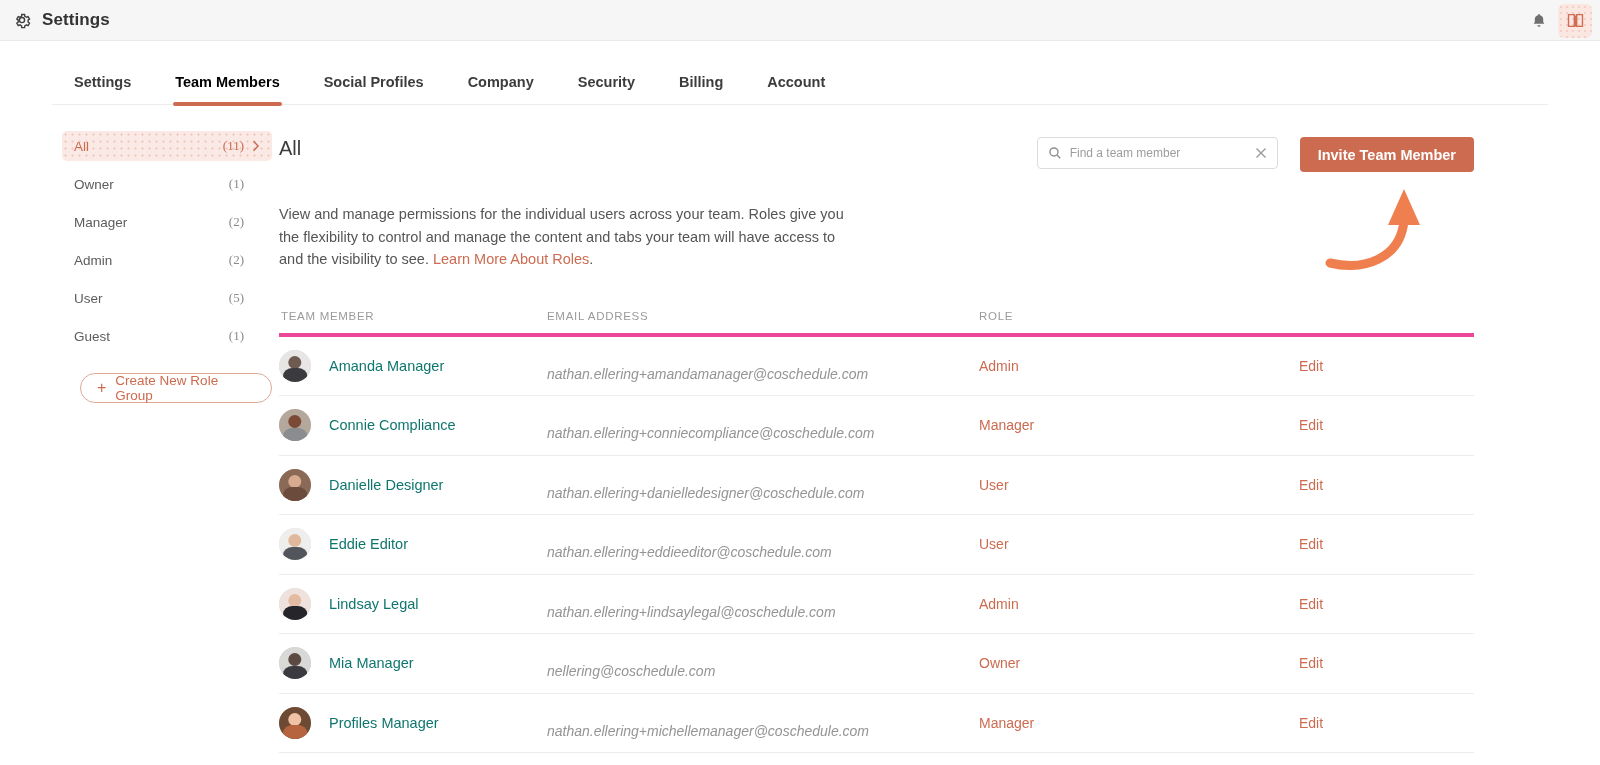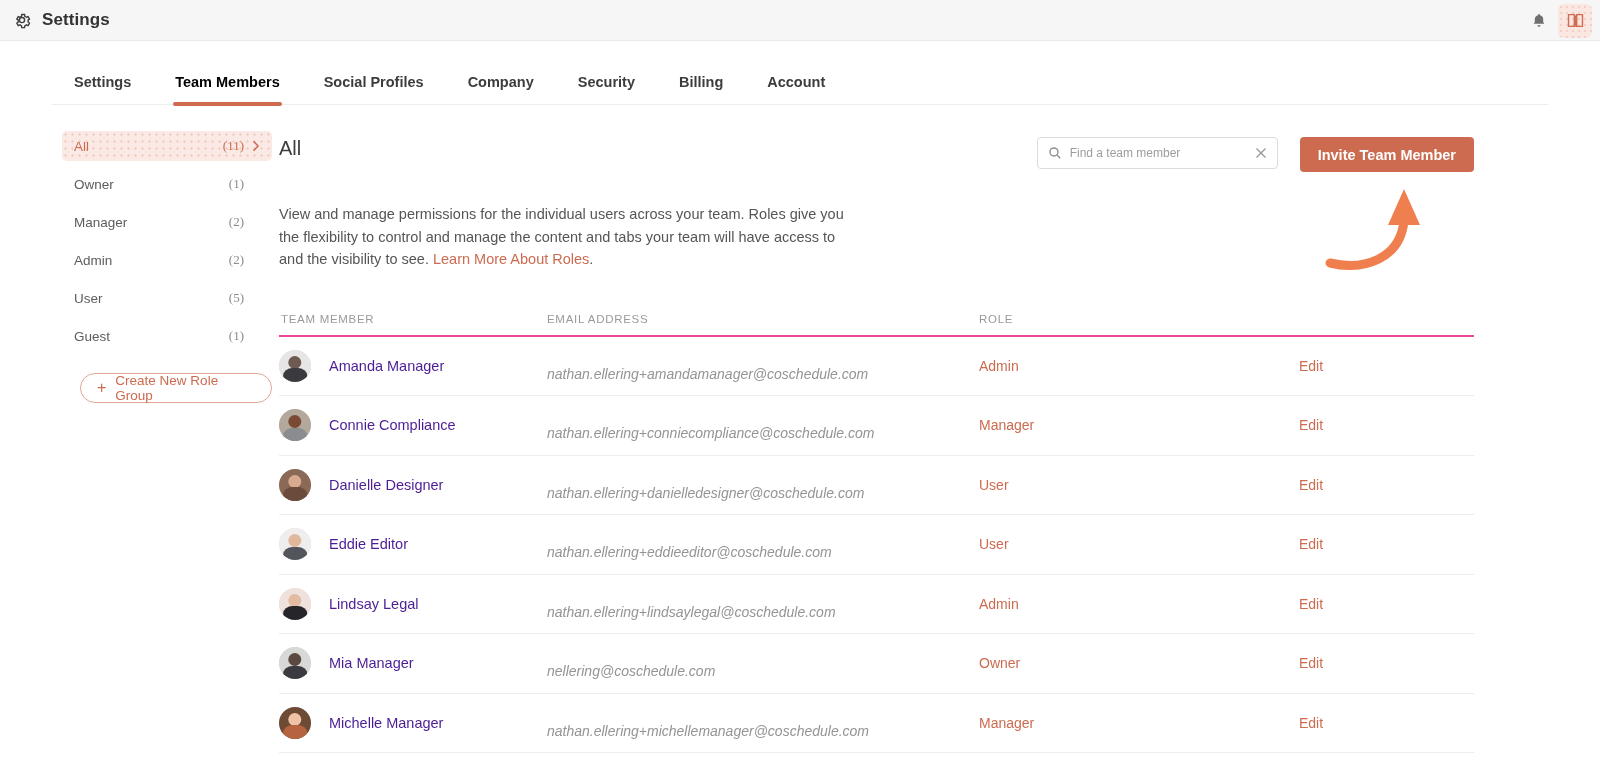--- a/index.html
+++ b/index.html
@@ -158,23 +158,23 @@
   .arrow-anno {
     position: absolute;
     right: 30px; top: 38px;
     width: 120px; height: 95px;
     pointer-events: none;
   }
 
   
   .table { margin: 38px 0 0 7px; }
   .thead {
-    display: flex; align-items: flex-end;
+    display: flex; align-items: center;
     height: 28px;
-    border-bottom: 2px solid #ec4899;
+    border-bottom: 4px solid #ec4899;
     padding-bottom: 10px;
   }
   .thead span {
     font-size: 11.5px; letter-spacing: .7px;
     color: #9a9a9a; text-transform: uppercase;
   }
   .c-member { flex: 0 0 268px; padding-left: 2px; }
   .c-email  { flex: 0 0 432px; }
   .c-role   { flex: 0 0 320px; }
   .c-action { flex: 1 1 auto; text-align: right; padding-right: 1px; }
@@ -195,21 +195,21 @@
   .avatar .head {
     position:absolute; left:50%; top:18%;
     width:42%; height:42%; border-radius:50%;
     transform: translateX(-50%);
   }
   .avatar .torso {
     position:absolute; left:50%; top:58%;
     width:74%; height:58%; border-radius:40% 40% 0 0;
     transform: translateX(-50%);
   }
-  .m-name { font-size: 14.5px; color: #4c1d95; }
+  .m-name { font-size: 14.5px; color: #0f766e; }
   .email-cell {
     flex: 0 0 432px;
     font-size: 14px; font-style: italic; color: #949494; margin-top: 16px;
   }
   .role-cell { flex: 0 0 320px; font-size: 14px; color: #cc6b50; }
   .action-cell { flex: 1 1 auto; text-align: left; padding-right: 1px; }
   .edit-link {
     font-size: 14px; color: #cc6b50; text-decoration: none; cursor: pointer;
   }
 </style>
@@ -443,21 +443,21 @@
         </div>
       </div>
 
       <div class="trow">
         <div class="member-cell">
           <span class="avatar">
             <span class="sky" style="background:#6d4a34"></span>
             <span class="head" style="background:#f0c3a6"></span>
             <span class="torso" style="background:#b5643f"></span>
           </span>
-          <span class="m-name">Michelle Manager</span>
+          <span class="m-name">Profiles Manager</span>
         </div>
         <div class="email-cell">nathan.ellering+michellemanager@coschedule.com</div>
         <div class="role-cell">Manager</div>
         <div class="action-cell">
           <a class="edit-link" href="#">Edit</a>
         </div>
       </div>
 
     </div>
   </div>

